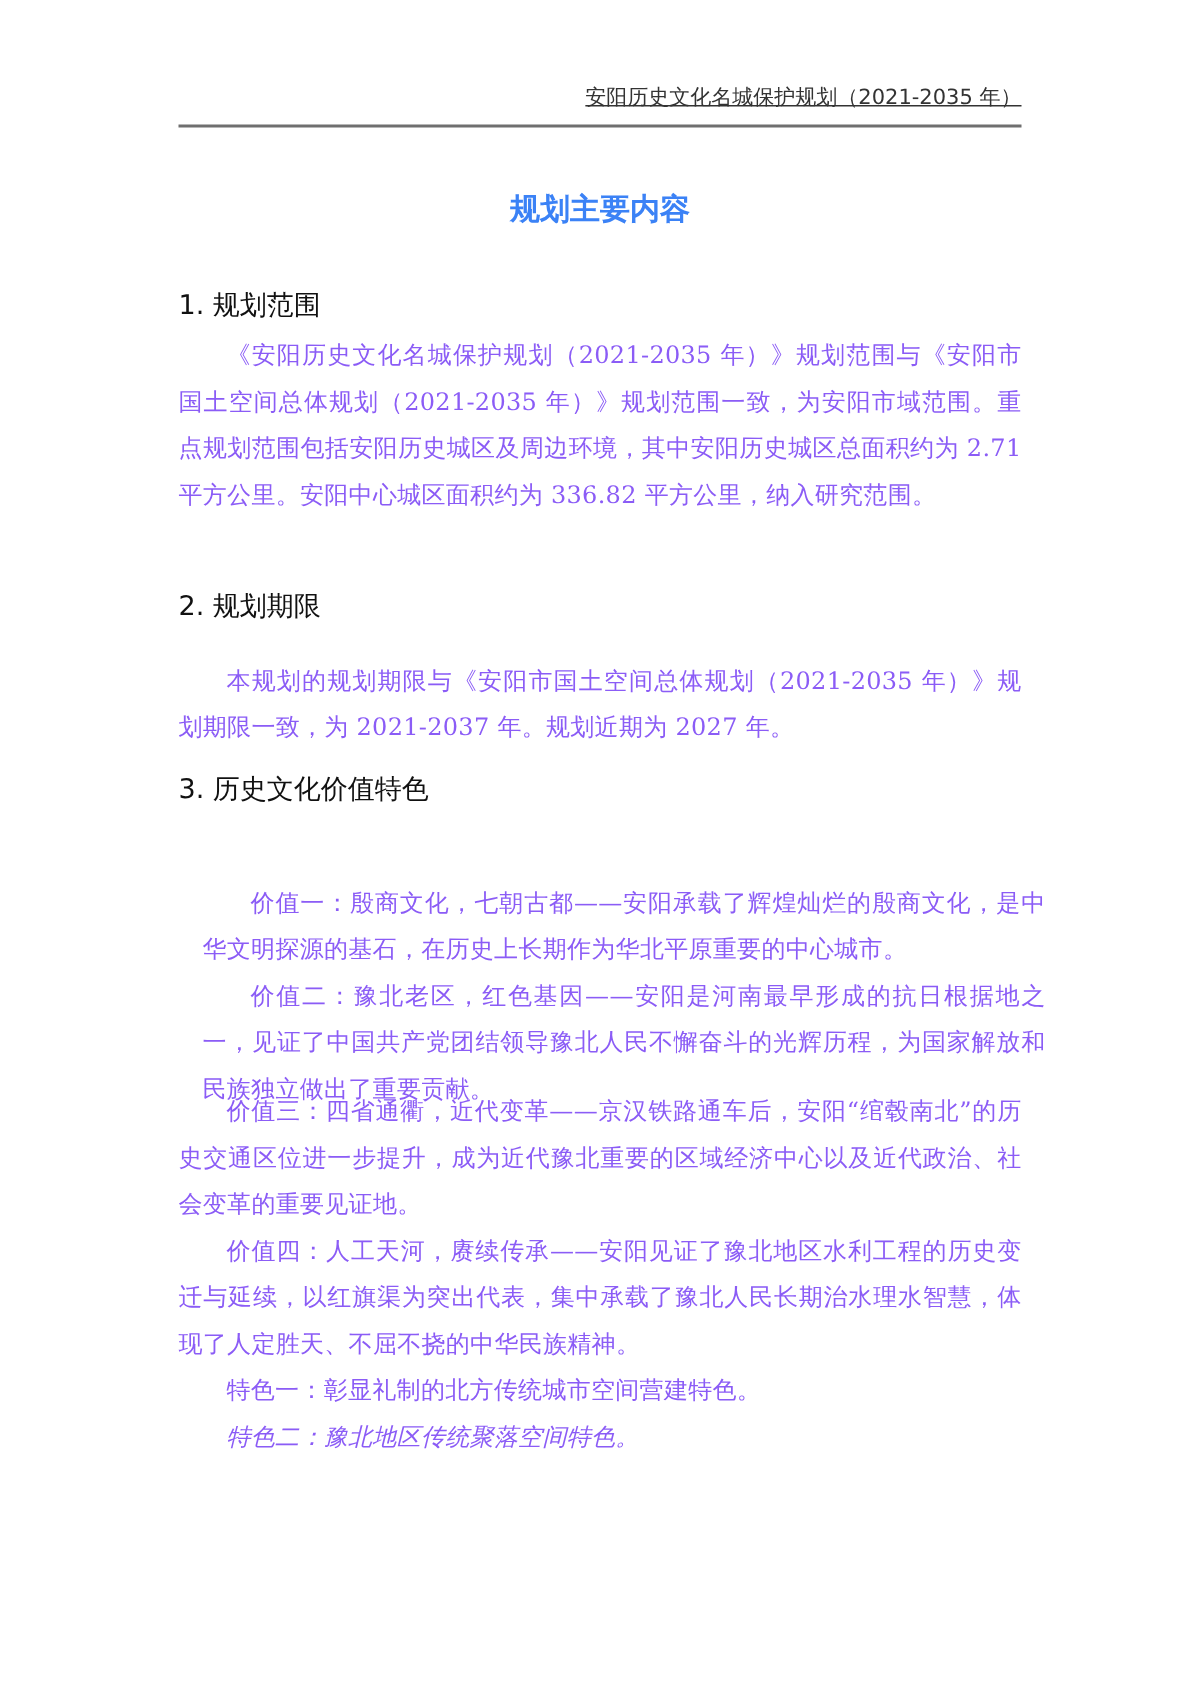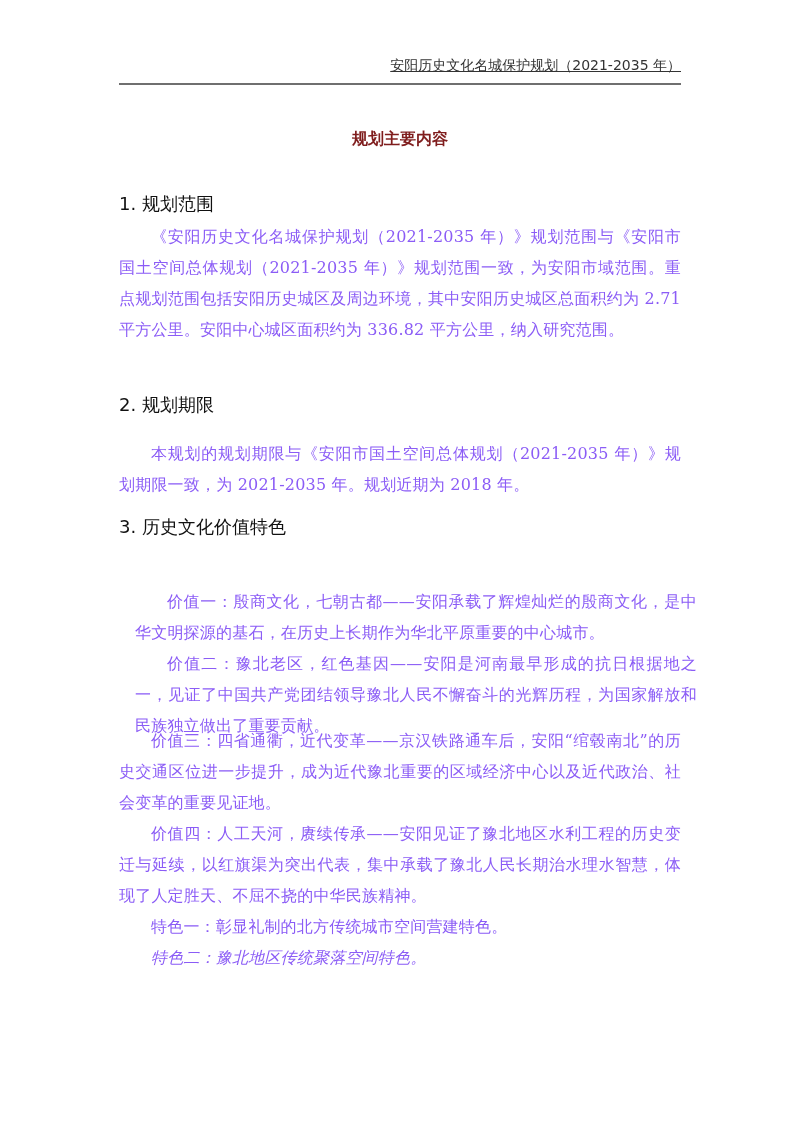--- a/index.html
+++ b/index.html
@@ -39,25 +39,25 @@
     width: 562px;
     height: 0;
     border-top: 2px solid #6f6f6f;
   }
   .doc-title {
     position: absolute;
     top: 126px;
     left: 0;
     width: 562px;
     text-align: center;
-    font-size: 16px;
+    font-size: 20px;
     line-height: 28px;
     font-weight: bold;
-    color: #7f1d1d;
-    font-family: Liberation Mono, monospace;
+    color: #3b82f6;
+    font-family: Liberation Serif, serif;
   }
   .section-heading {
     position: absolute;
     left: 0;
     font-size: 18px;
     line-height: 22px;
     font-weight: normal;
     color: #111111;
     font-family: "DejaVu Sans", "Liberation Sans", sans-serif;
     white-space: nowrap;
@@ -81,21 +81,21 @@
 
   <div class="running-header">安阳历史文化名城保护规划（2021-2035 年）</div>
   <div class="header-rule"></div>
 
   <div class="doc-title">规划主要内容</div>
 
   <div class="section-heading" style="top:193px;">1. 规划范围</div>
   <p class="para" style="top:221px; margin:0;">《安阳历史文化名城保护规划（2021-2035 年）》规划范围与《安阳市国土空间总体规划（2021-2035 年）》规划范围一致，为安阳市域范围。重点规划范围包括安阳历史城区及周边环境，其中安阳历史城区总面积约为 2.71 平方公里。安阳中心城区面积约为 336.82 平方公里，纳入研究范围。</p>
 
   <div class="section-heading" style="top:394px;">2. 规划期限</div>
-  <p class="para" style="top:438px; margin:0;">本规划的规划期限与《安阳市国土空间总体规划（2021-2035 年）》规划期限一致，为 2021-2035 年。规划近期为 2018 年。</p>
+  <p class="para" style="top:438px; margin:0;">本规划的规划期限与《安阳市国土空间总体规划（2021-2035 年）》规划期限一致，为 2021-2037 年。规划近期为 2027 年。</p>
 
   <div class="section-heading" style="top:516px;">3. 历史文化价值特色</div>
   <p class="para" style="top:570px; margin:16px;">价值一：殷商文化，七朝古都——安阳承载了辉煌灿烂的殷商文化，是中华文明探源的基石，在历史上长期作为华北平原重要的中心城市。</p>
   <p class="para" style="top:632px; margin:16px;">价值二：豫北老区，红色基因——安阳是河南最早形成的抗日根据地之一，见证了中国共产党团结领导豫北人民不懈奋斗的光辉历程，为国家解放和民族独立做出了重要贡献。</p>
   <p class="para" style="top:725px; margin:0;">价值三：四省通衢，近代变革——京汉铁路通车后，安阳“绾毂南北”的历史交通区位进一步提升，成为近代豫北重要的区域经济中心以及近代政治、社会变革的重要见证地。</p>
   <p class="para" style="top:818px; margin:0;">价值四：人工天河，赓续传承——安阳见证了豫北地区水利工程的历史变迁与延续，以红旗渠为突出代表，集中承载了豫北人民长期治水理水智慧，体现了人定胜天、不屈不挠的中华民族精神。</p>
   <p class="para" style="top:911px; margin:0;">特色一：彰显礼制的北方传统城市空间营建特色。</p>
   <p class="para" style="top:942px; margin:0;font-style:italic;">特色二：豫北地区传统聚落空间特色。</p>
 
 </div>

